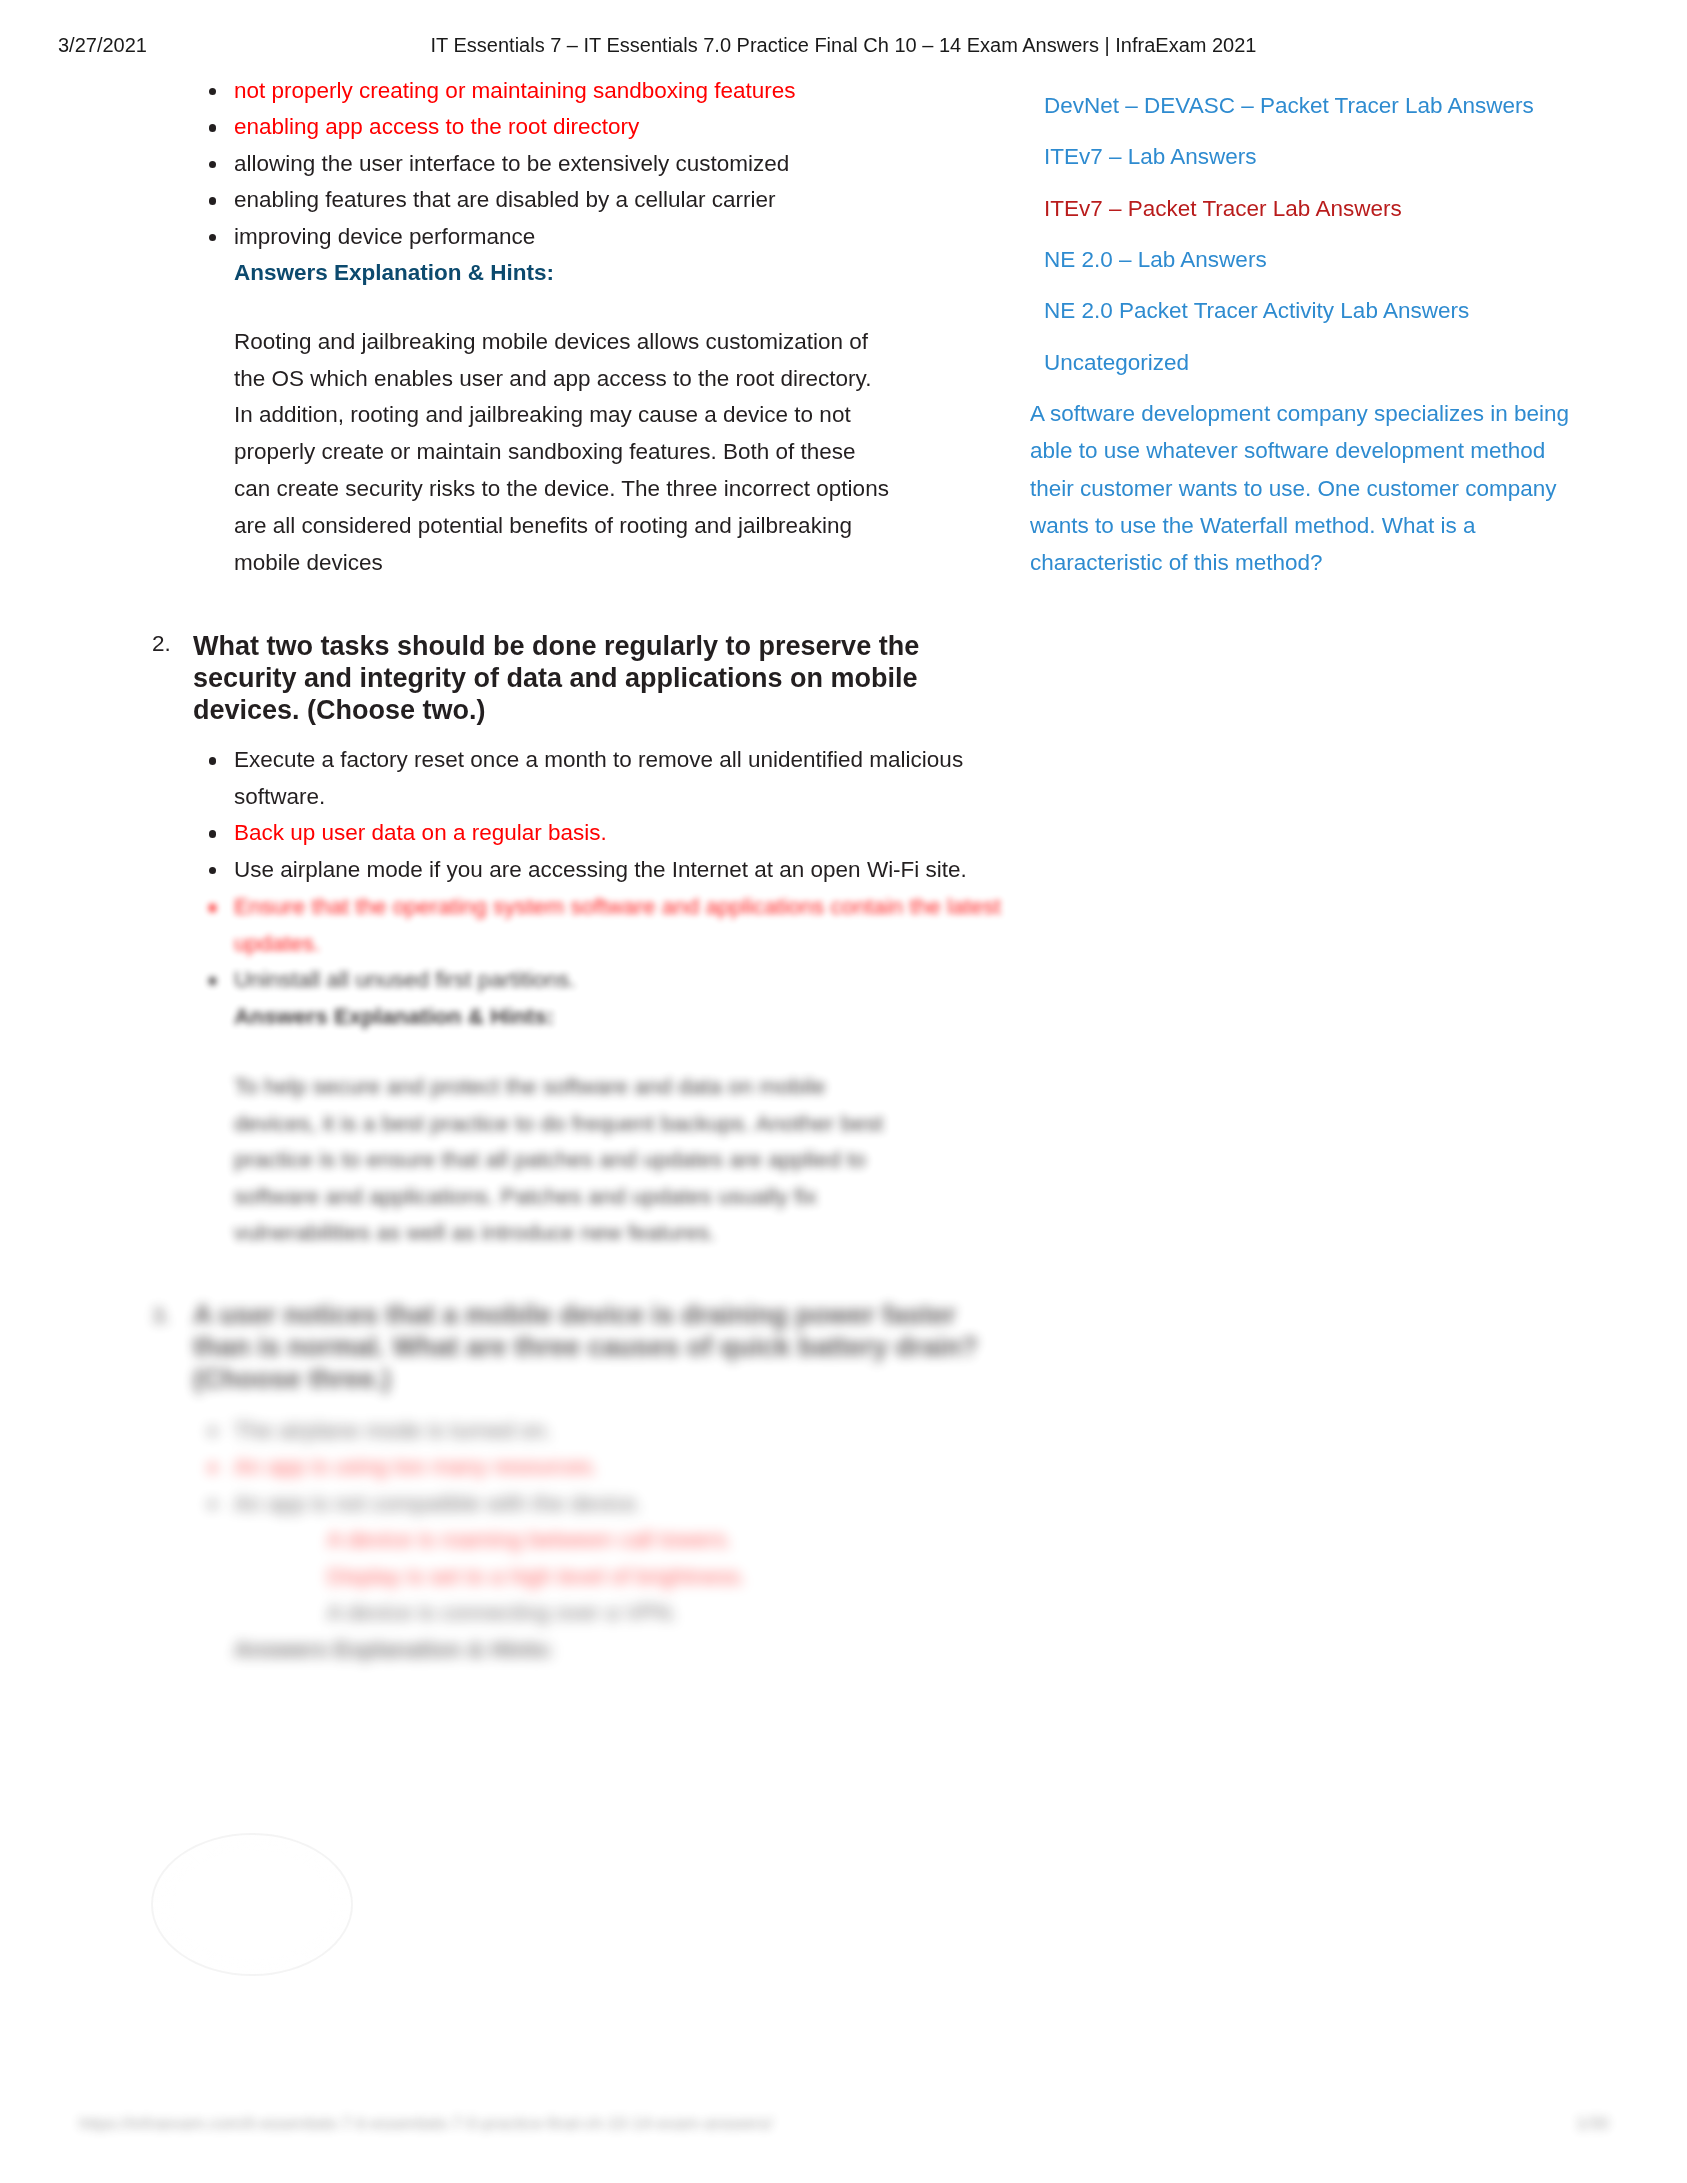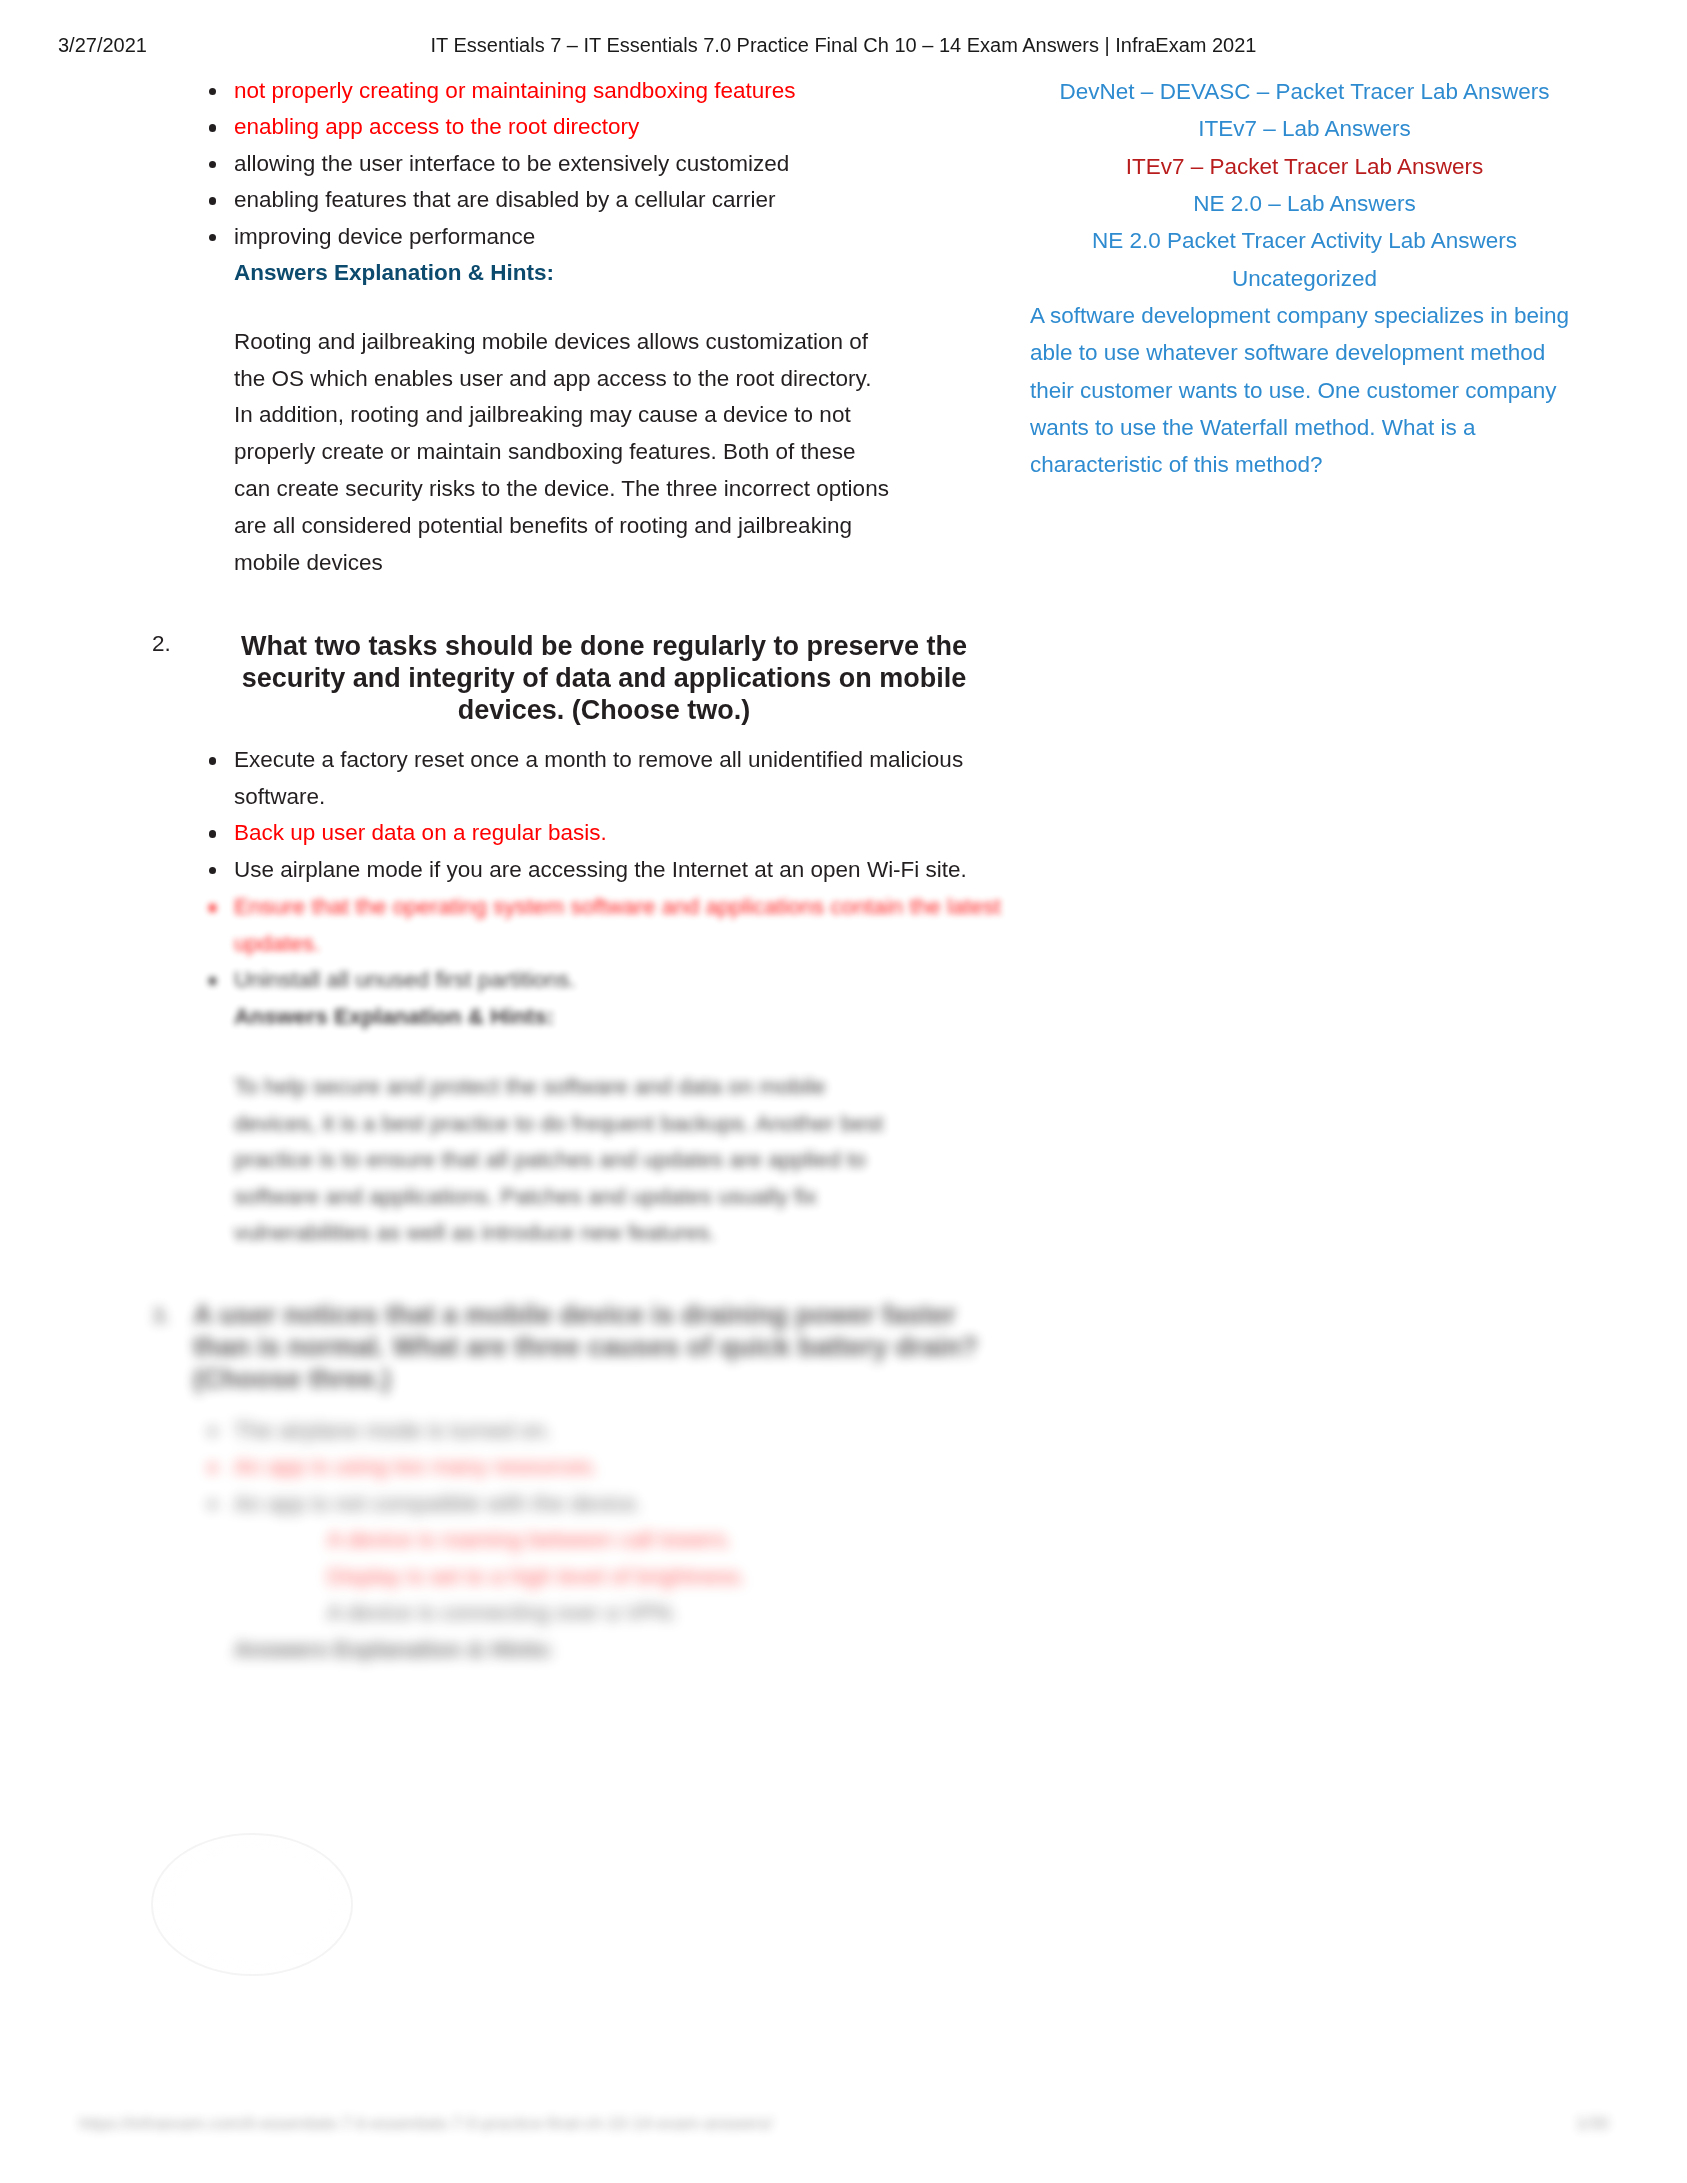--- a/index.html
+++ b/index.html
@@ -70,23 +70,22 @@
     left: 0;
     top: 0;
     font-size: 22.5px;
     color: #231f20;
   }
   .q-title {
     font-size: 27px;
     font-weight: bold;
     line-height: 1.18;
     color: #231f20;
-    margin: 16px;
+    margin: 0;
     padding-left: 41px;
-    text-align: center;
   }
 
   ul.answers {
     list-style: none;
     margin: 9.3px 0 0 0;
     padding: 0 0 0 82px;
   }
   ul.answers > li {
     position: relative;
     font-size: 22.5px;
@@ -127,22 +126,21 @@
 
   
   .side-links {
     list-style: none;
     margin: 0;
     padding: 0;
   }
   .side-links li {
     font-size: 22.5px;
     line-height: 1.66;
-    margin: 0;
-    text-align: center;
+    margin: 14px;
   }
   .side-links a {
     text-decoration: none;
     color: #2e8bd0;
   }
   .side-links a.green { color: #b91c1c; }
 
   .side-heading {
     font-size: 24.5px;
     font-weight: bold;

